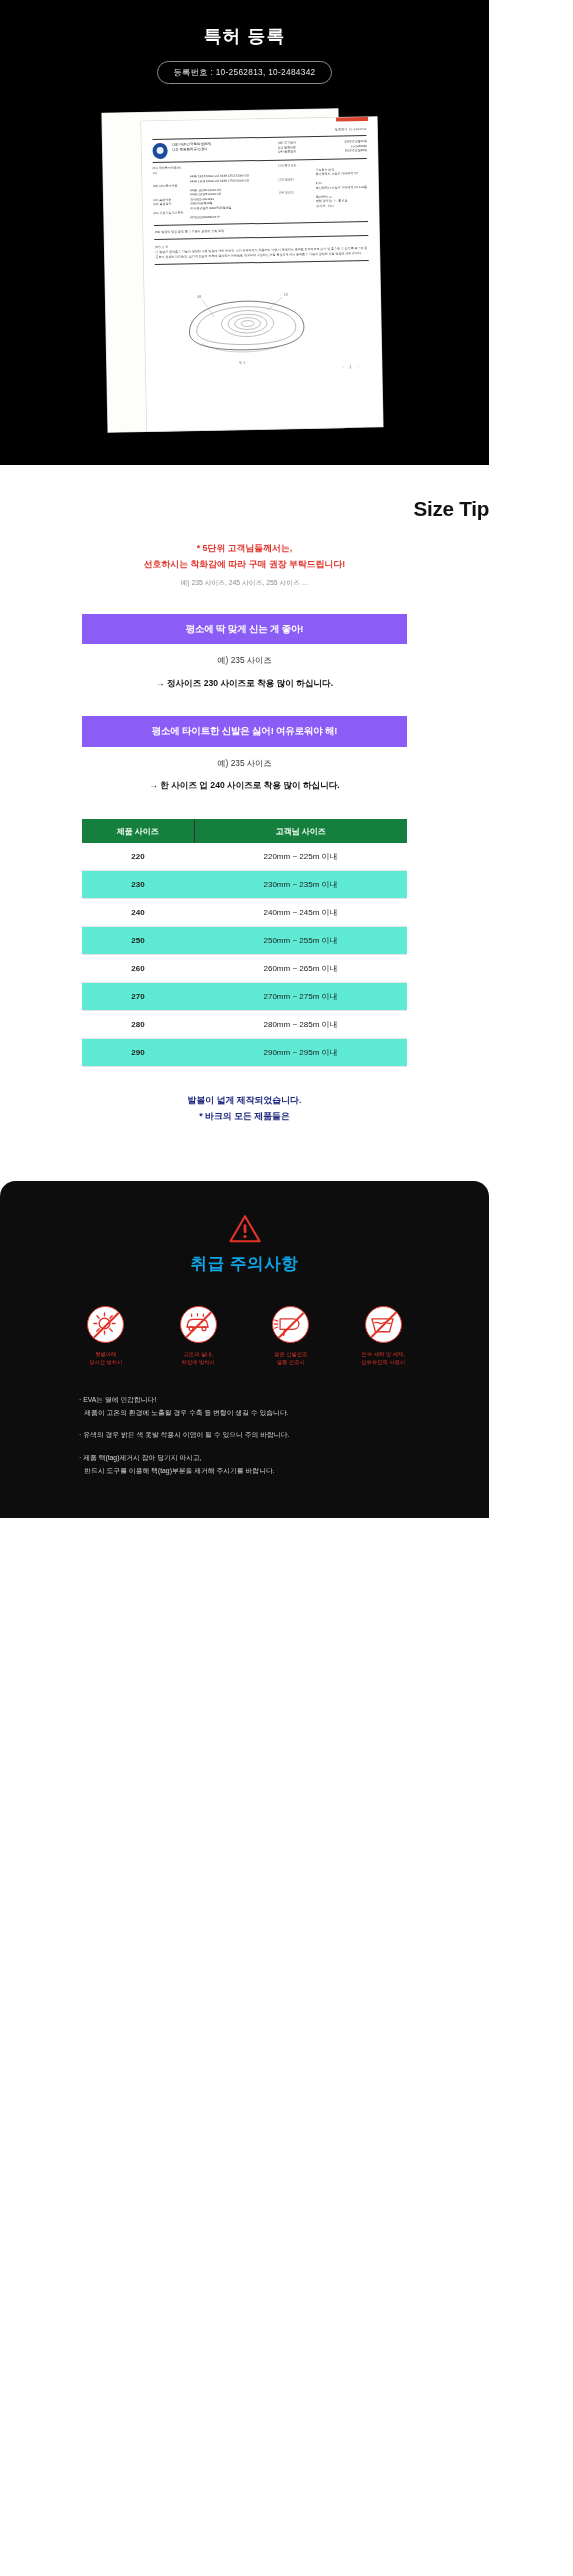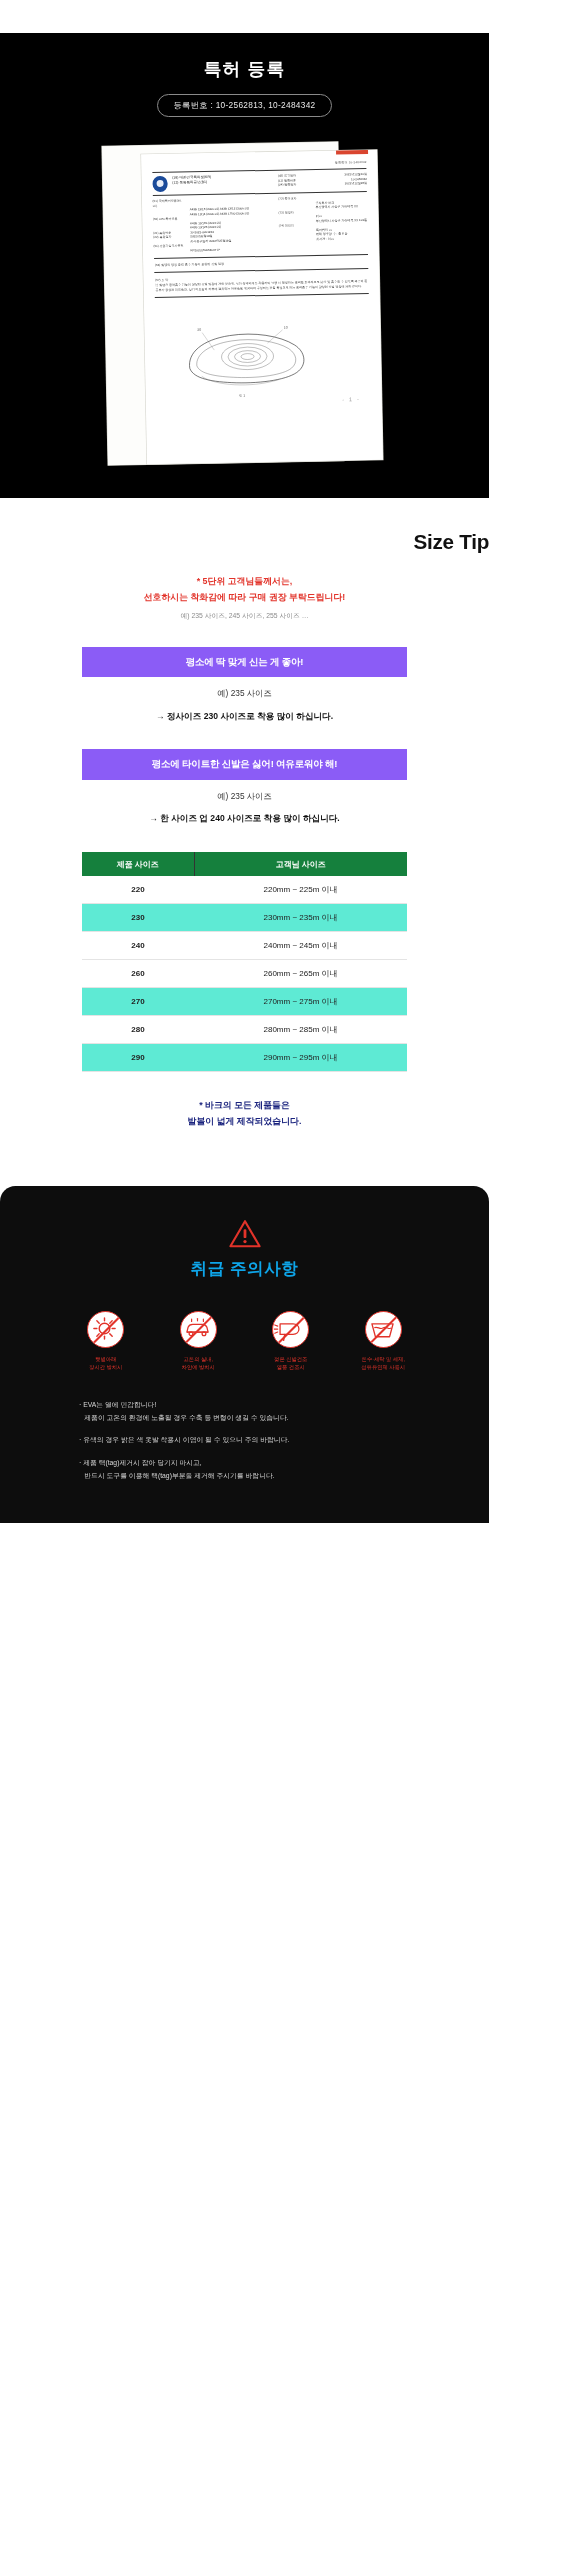--- a/index.html
+++ b/index.html
@@ -5,21 +5,20 @@
   * { box-sizing: border-box; margin: 0; padding: 0; }
   html, body {
     width: 573px;
     background: #ffffff;
     font-family: "Liberation Sans", sans-serif;
   }
   .page {
     width: 489px;
     position: relative;
     overflow: hidden;
-    margin-top: 33px;
   }
 
   
   .patent-section {
     background: #000000;
     padding: 23.6px 0 35px 0;
     text-align: center;
   }
   .patent-title {
     color: #ffffff;
@@ -465,42 +464,46 @@
           <td>220mm ~ 225m 이내</td>
         </tr>
         <tr class="alt">
           <td class="c1">230</td>
           <td>230mm ~ 235m 이내</td>
         </tr>
         <tr>
           <td class="c1">240</td>
           <td>240mm ~ 245m 이내</td>
         </tr>
+        <tr class="alt">
+          <td class="c1">250</td>
+          <td>250mm ~ 255m 이내</td>
+        </tr>
         <tr>
           <td class="c1">260</td>
           <td>260mm ~ 265m 이내</td>
         </tr>
         <tr class="alt">
           <td class="c1">270</td>
           <td>270mm ~ 275m 이내</td>
         </tr>
         <tr>
           <td class="c1">280</td>
           <td>280mm ~ 285m 이내</td>
         </tr>
         <tr class="alt">
           <td class="c1">290</td>
           <td>290mm ~ 295m 이내</td>
         </tr>
       </tbody>
     </table>
 
     <div class="size-footer">
+      <div>발볼이 넓게 제작되었습니다.</div>
       <div>* 바크의 모든 제품들은</div>
-      <div>발볼이 넓게 제작되었습니다.</div>
     </div>
   </section>
 
   <section class="caution-section">
     <svg class="warn-tri" width="32" height="28" viewBox="0 0 54 48">
       <path d="M27 2 L52 45 L2 45 Z" fill="none" stroke="#e2332a" stroke-width="3.6" stroke-linejoin="round"></path>
       <rect x="24.6" y="16" width="4.8" height="15" rx="2" fill="#e2332a"></rect>
       <circle cx="27" cy="37" r="2.8" fill="#e2332a"></circle>
     </svg>
     <h2 class="caution-title">취급 주의사항</h2>

